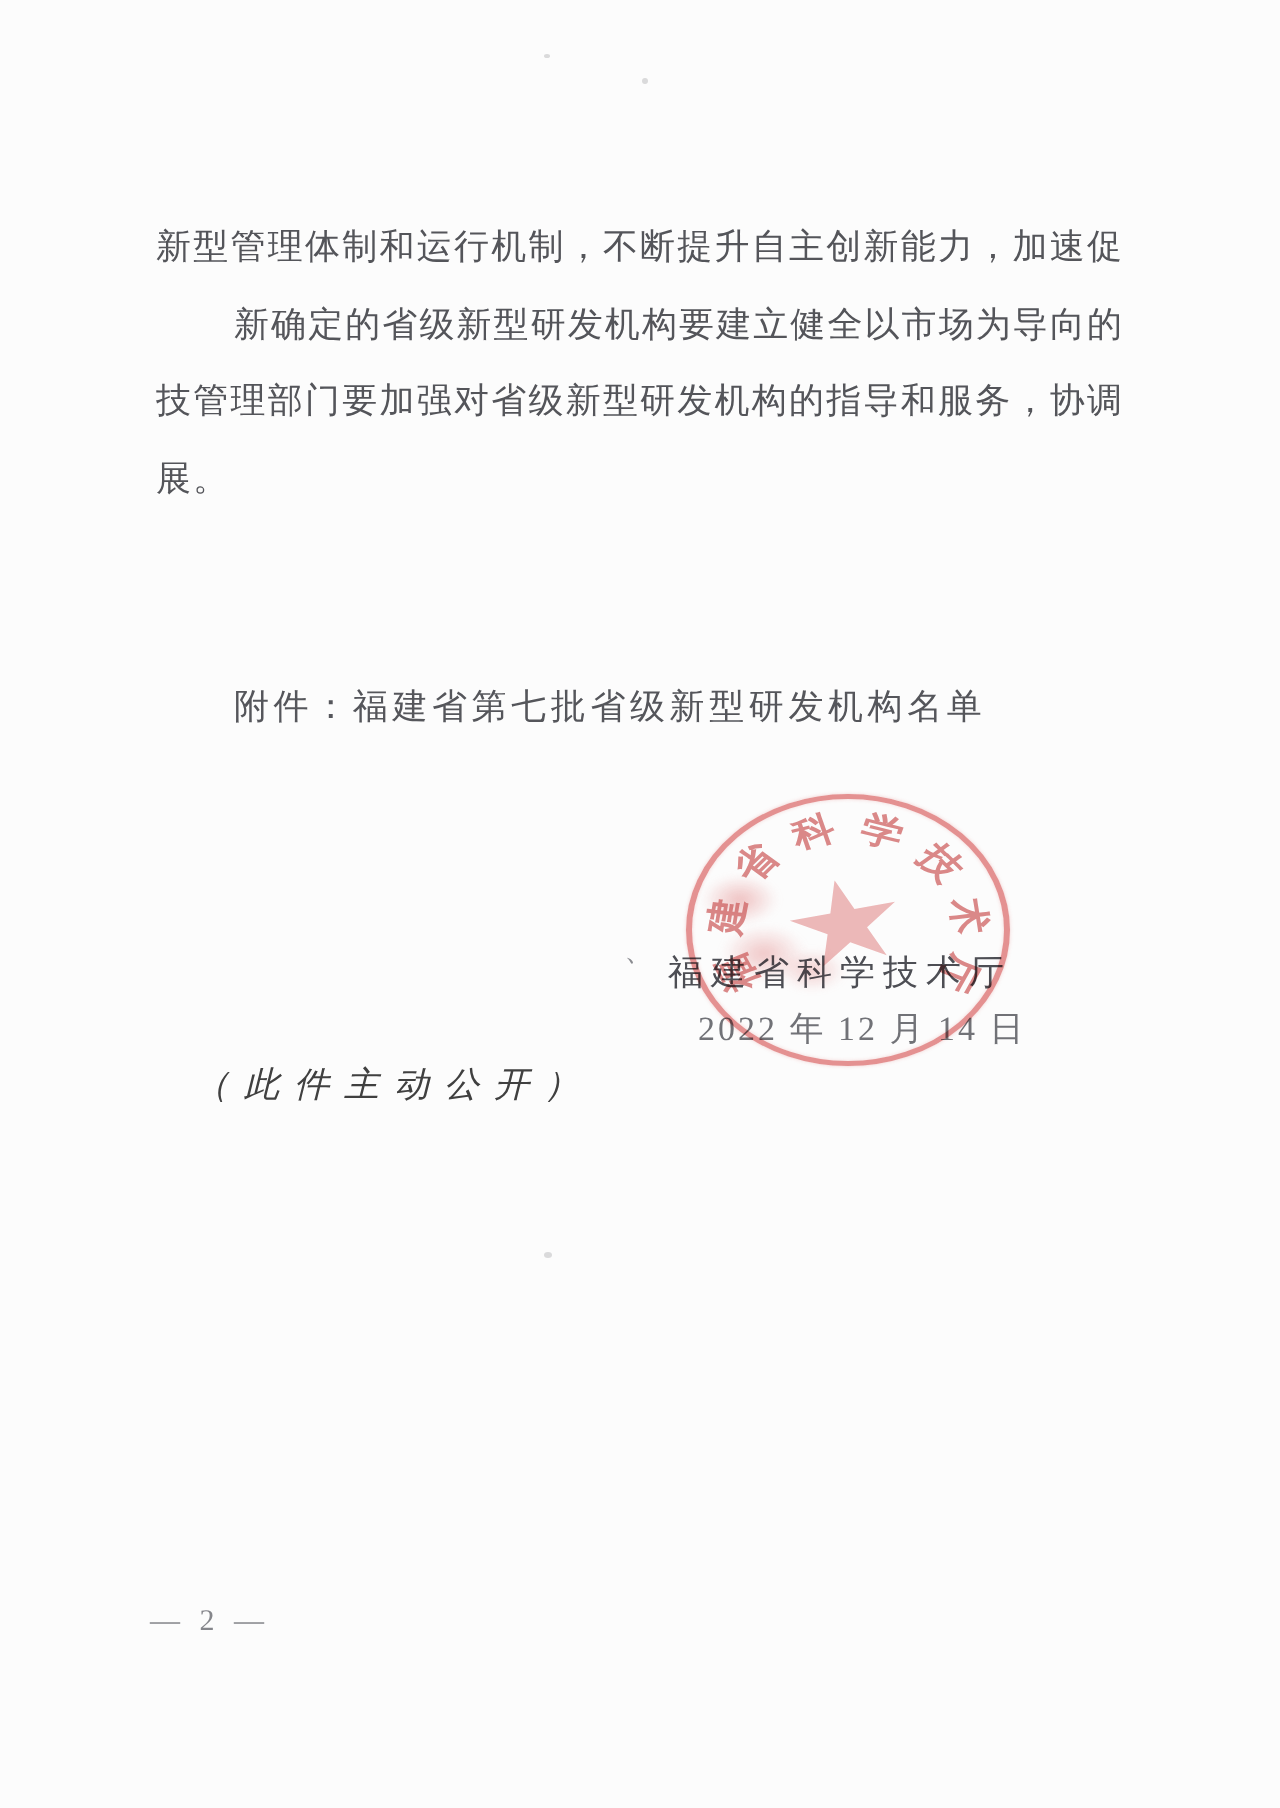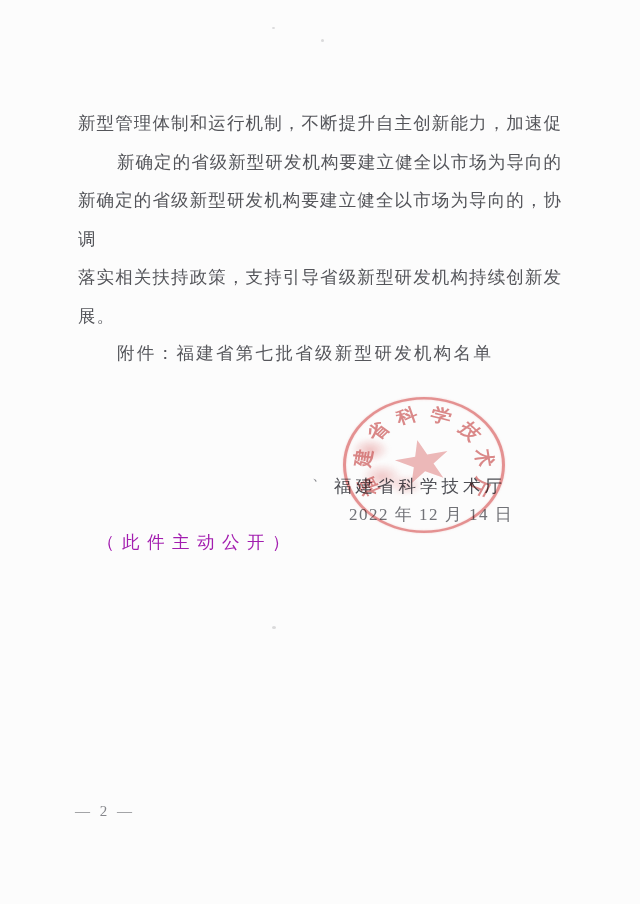--- a/index.html
+++ b/index.html
@@ -33,21 +33,21 @@
   .issue-date{
     position:absolute;left:349px;top:503px;
     font-size:17px;color:#717277;letter-spacing:1.5px;white-space:nowrap;z-index:2;
   }
   .stray-mark{
     position:absolute;left:312px;top:466px;
     font-size:15px;color:#8a8b90;z-index:2;
   }
   .disclosure{
     position:absolute;left:97px;top:530px;
-    font-size:17.5px;color:#a21caf;letter-spacing:7.5px;white-space:nowrap;
+    font-size:17.5px;color:#404040;letter-spacing:7.5px;white-space:nowrap;font-style:italic;
   }
   
   .page-number{
     position:absolute;left:75px;top:803px;
     font-size:15px;color:#85868b;letter-spacing:3px;white-space:nowrap;
   }
   
   .seal{
     position:absolute;left:343px;top:396px;width:162px;height:138px;
     z-index:3;mix-blend-mode:multiply;opacity:.92;filter:blur(.3px);
@@ -97,22 +97,21 @@
   .s3{left:272px;top:626px;width:4px;height:3px;}
 </style>
 </head>
 <body>
 
 <div class="page">
 
   <div class="body-block">
     <div class="body-line">新型管理体制和运行机制，不断提升自主创新能力，加速促</div>
     <div class="body-line first">新确定的省级新型研发机构要建立健全以市场为导向的</div>
-    <div class="body-line">新确定的省级新型研发机构要建立健全以市场为导向的，协调</div>
-    <div class="body-line">落实相关扶持政策，支持引导省级新型研发机构持续创新发</div>
+    <div class="body-line">技管理部门要加强对省级新型研发机构的指导和服务，协调</div>
     <div class="body-line last">展。</div>
   </div>
 
   <div class="attachment">附件：福建省第七批省级新型研发机构名单</div>
 
   <span class="stray-mark">、</span>
   <div class="issuer">福建省科学技术厅</div>
   <div class="issue-date">2022 年 12 月 14 日</div>
 
   <div class="seal">

